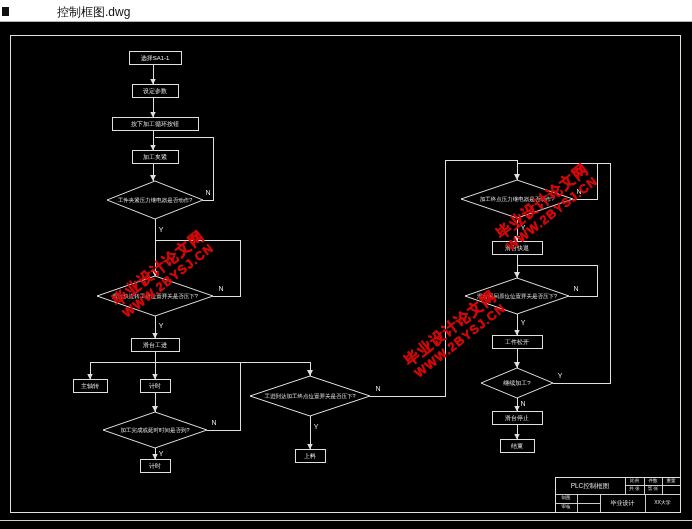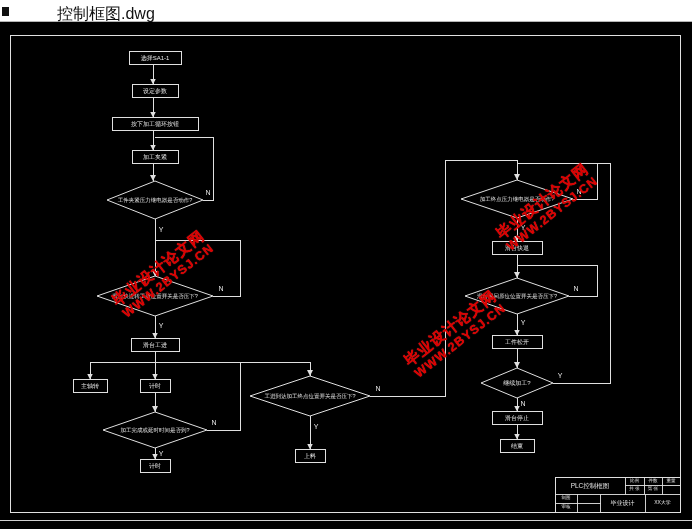--- a/index.html
+++ b/index.html
@@ -1,21 +1,21 @@
 <!DOCTYPE html>
 <html><head>
 <meta charset="utf-8">
 <style>
   html,body{margin:0;padding:0;}
   body{width:692px;height:529px;background:#000;overflow:hidden;position:relative;
        font-family:"Liberation Sans","DejaVu Sans",sans-serif;}
   .titlebar{position:absolute;top:0;left:0;width:692px;height:22px;background:#ffffff;
             border-bottom:1px solid #b5b5b5;box-sizing:border-box;z-index:5;}
   .app-icon{position:absolute;left:2px;top:7px;width:7px;height:9px;background:#111;}
-  .doc-title{position:absolute;left:57px;top:4px;font-size:16px;color:#111;text-align:right;}
+  .doc-title{position:absolute;left:57px;top:4px;font-size:12px;color:#111;text-align:right;}
   .canvas{position:absolute;top:22px;left:0;width:692px;height:507px;background:#000;}
   #dsvg{position:absolute;left:0;top:0;}
   #overlay{position:absolute;left:0;top:0;width:692px;height:507px;pointer-events:none;}
   .nlabel{position:absolute;display:flex;align-items:center;justify-content:center;
           color:#e8e8e8;text-align:center;line-height:1.15;}
   .nlabel.box{white-space:nowrap;}
   .blabel{position:absolute;transform:translate(-50%,-50%);font-size:7px;color:#e8e8e8;}
   .wm{position:absolute;color:#dd0000;font-weight:bold;text-align:center;letter-spacing:1px;
       line-height:1.2;text-shadow:0 0 1px rgba(255,60,60,.9);white-space:nowrap;}
   .wm .l1{font-size:15px;}

